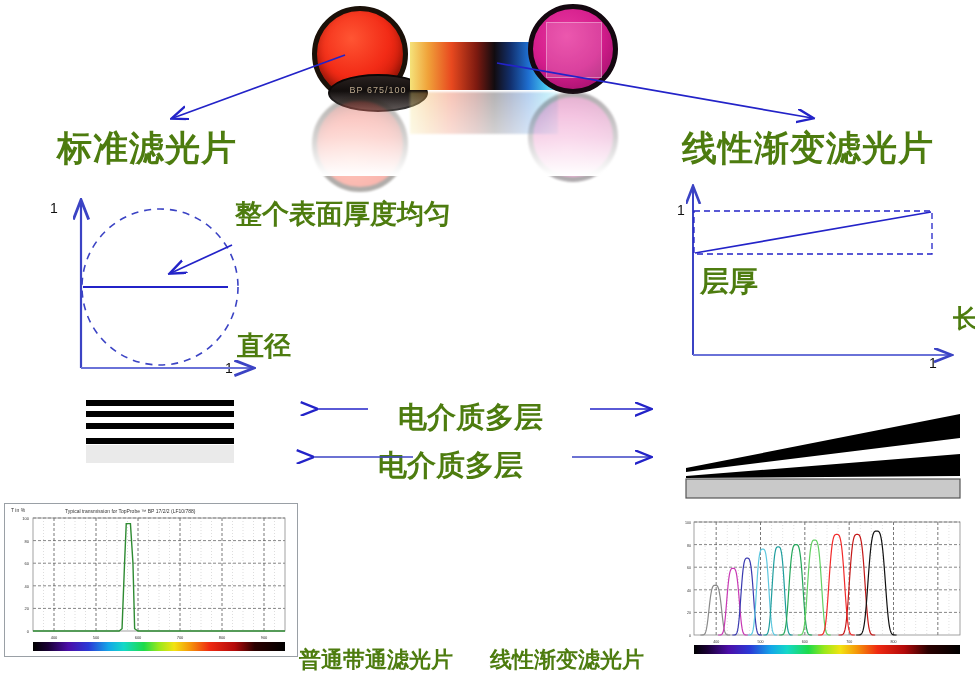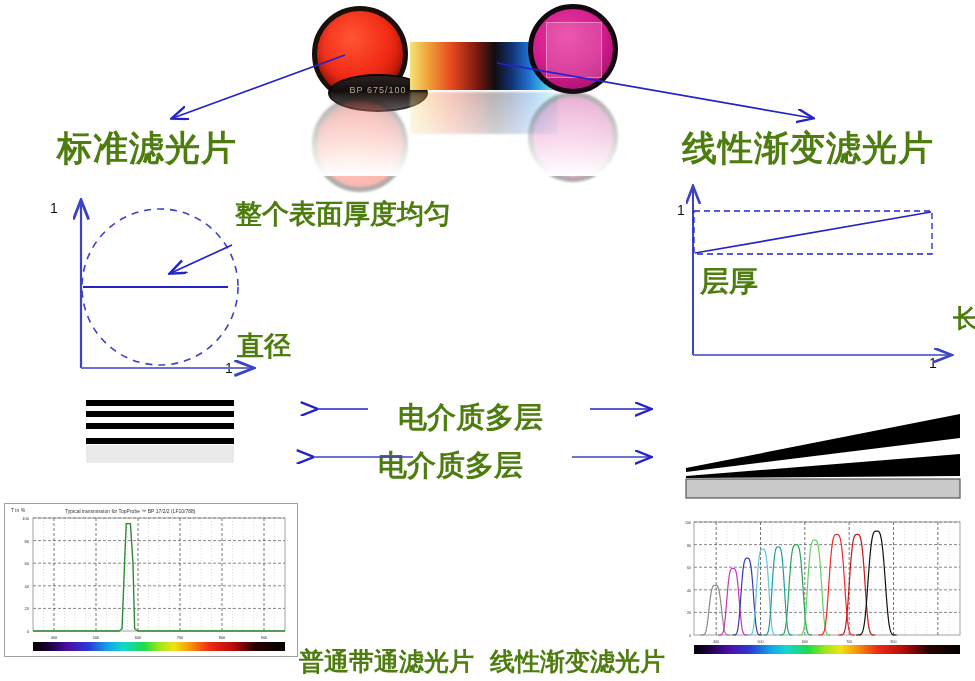--- a/index.html
+++ b/index.html
@@ -12,21 +12,21 @@
   }
   .abs{position:absolute;}
   .cn{
     font-family:"DejaVu Sans","Liberation Sans",sans-serif;
     color:#4d7c0f;font-weight:700;white-space:nowrap;
   }
   .heading{font-size:35px;letter-spacing:1px;}
   .mid-label{font-size:29px;}
   .note{font-size:27px;}
   .axis-num{font-family:"Liberation Sans",sans-serif;font-size:14px;color:#111;}
-  .cap{font-size:25px;}
+  .cap{font-size:22px;}
 
   
   #photo{left:300px;top:4px;width:320px;height:170px;}
   .disc{position:absolute;border-radius:50%;}
   .red-disc{
     left:12px;top:2px;width:86px;height:86px;
     background:radial-gradient(circle at 40% 32%, #ff5533 0%, #f22b16 48%, #c81a08 78%, #8c1204 100%);
     border:5px solid #1a1008;
     box-shadow:inset 0 -6px 10px rgba(0,0,0,.35);
   }

